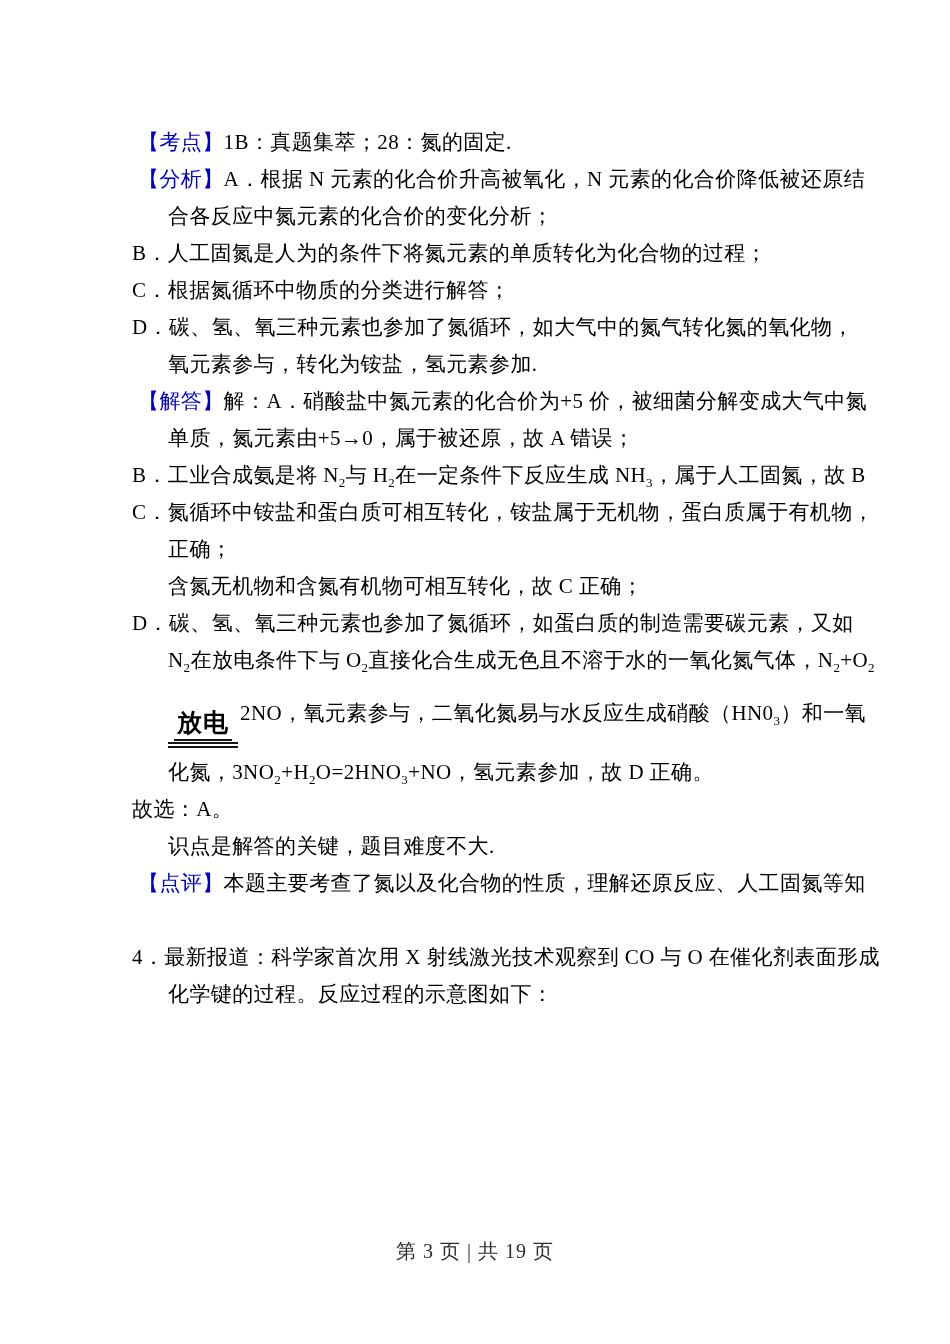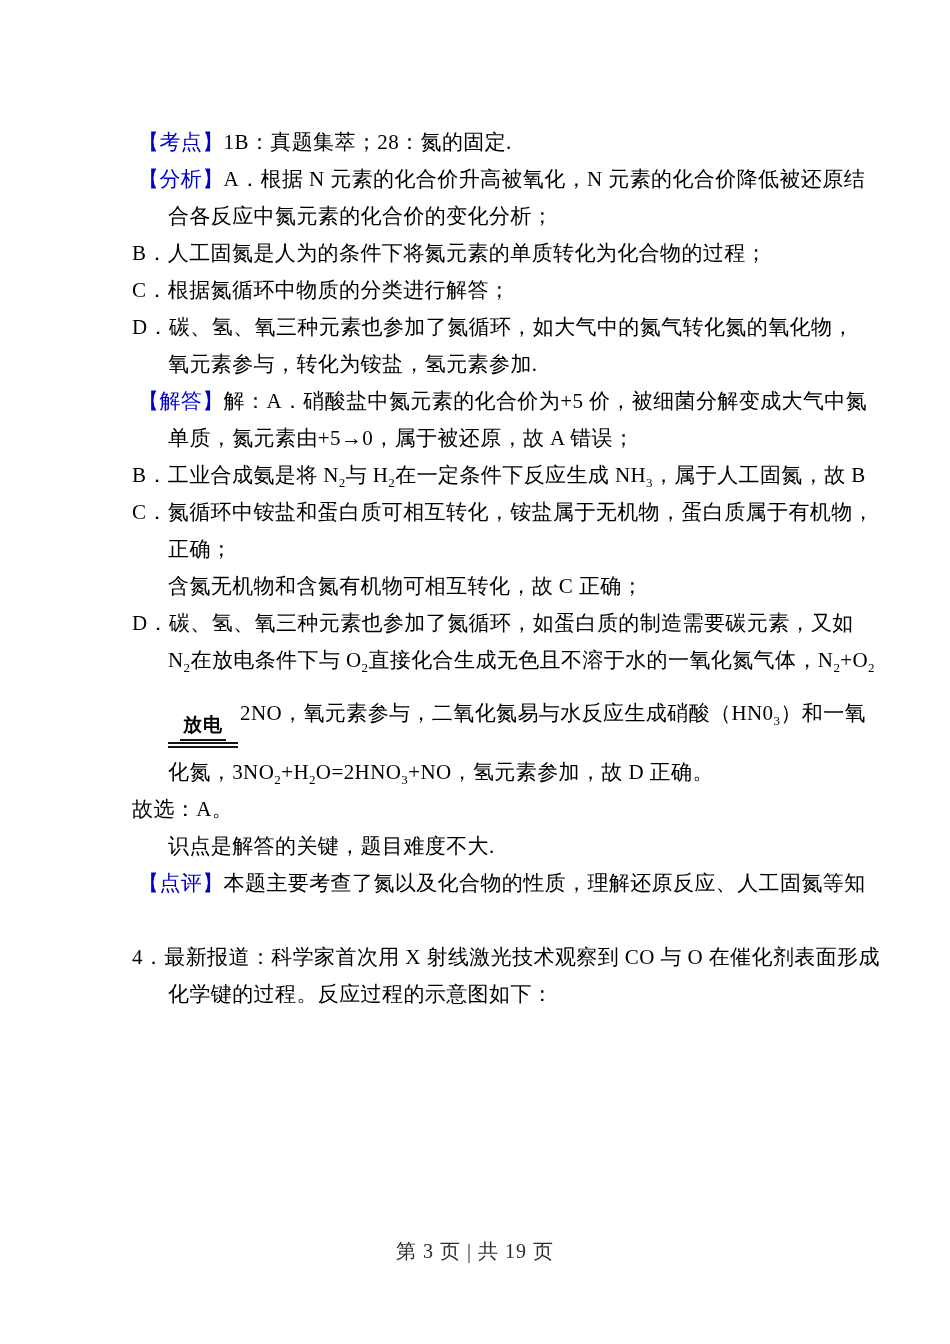--- a/index.html
+++ b/index.html
@@ -37,23 +37,23 @@
     line-height: 0;
   }
   .cond {
     display: inline-flex;
     flex-direction: column;
     align-items: center;
     vertical-align: -11px;
     margin-right: 2px;
   }
   .cond-label {
-    font-family: Liberation Mono, monospace;
+    font-family: Liberation Serif, serif;
     font-weight: 700;
-    font-size: 19px;
+    font-size: 25px;
     line-height: 1.15;
     letter-spacing: 1px;
     border-bottom: 2px solid #151515;
     padding: 0 3px 1px 3px;
   }
   .cond-line {
     width: 70px;
     height: 2px;
     border-top: 2px solid #151515;
     border-bottom: 2px solid #151515;

